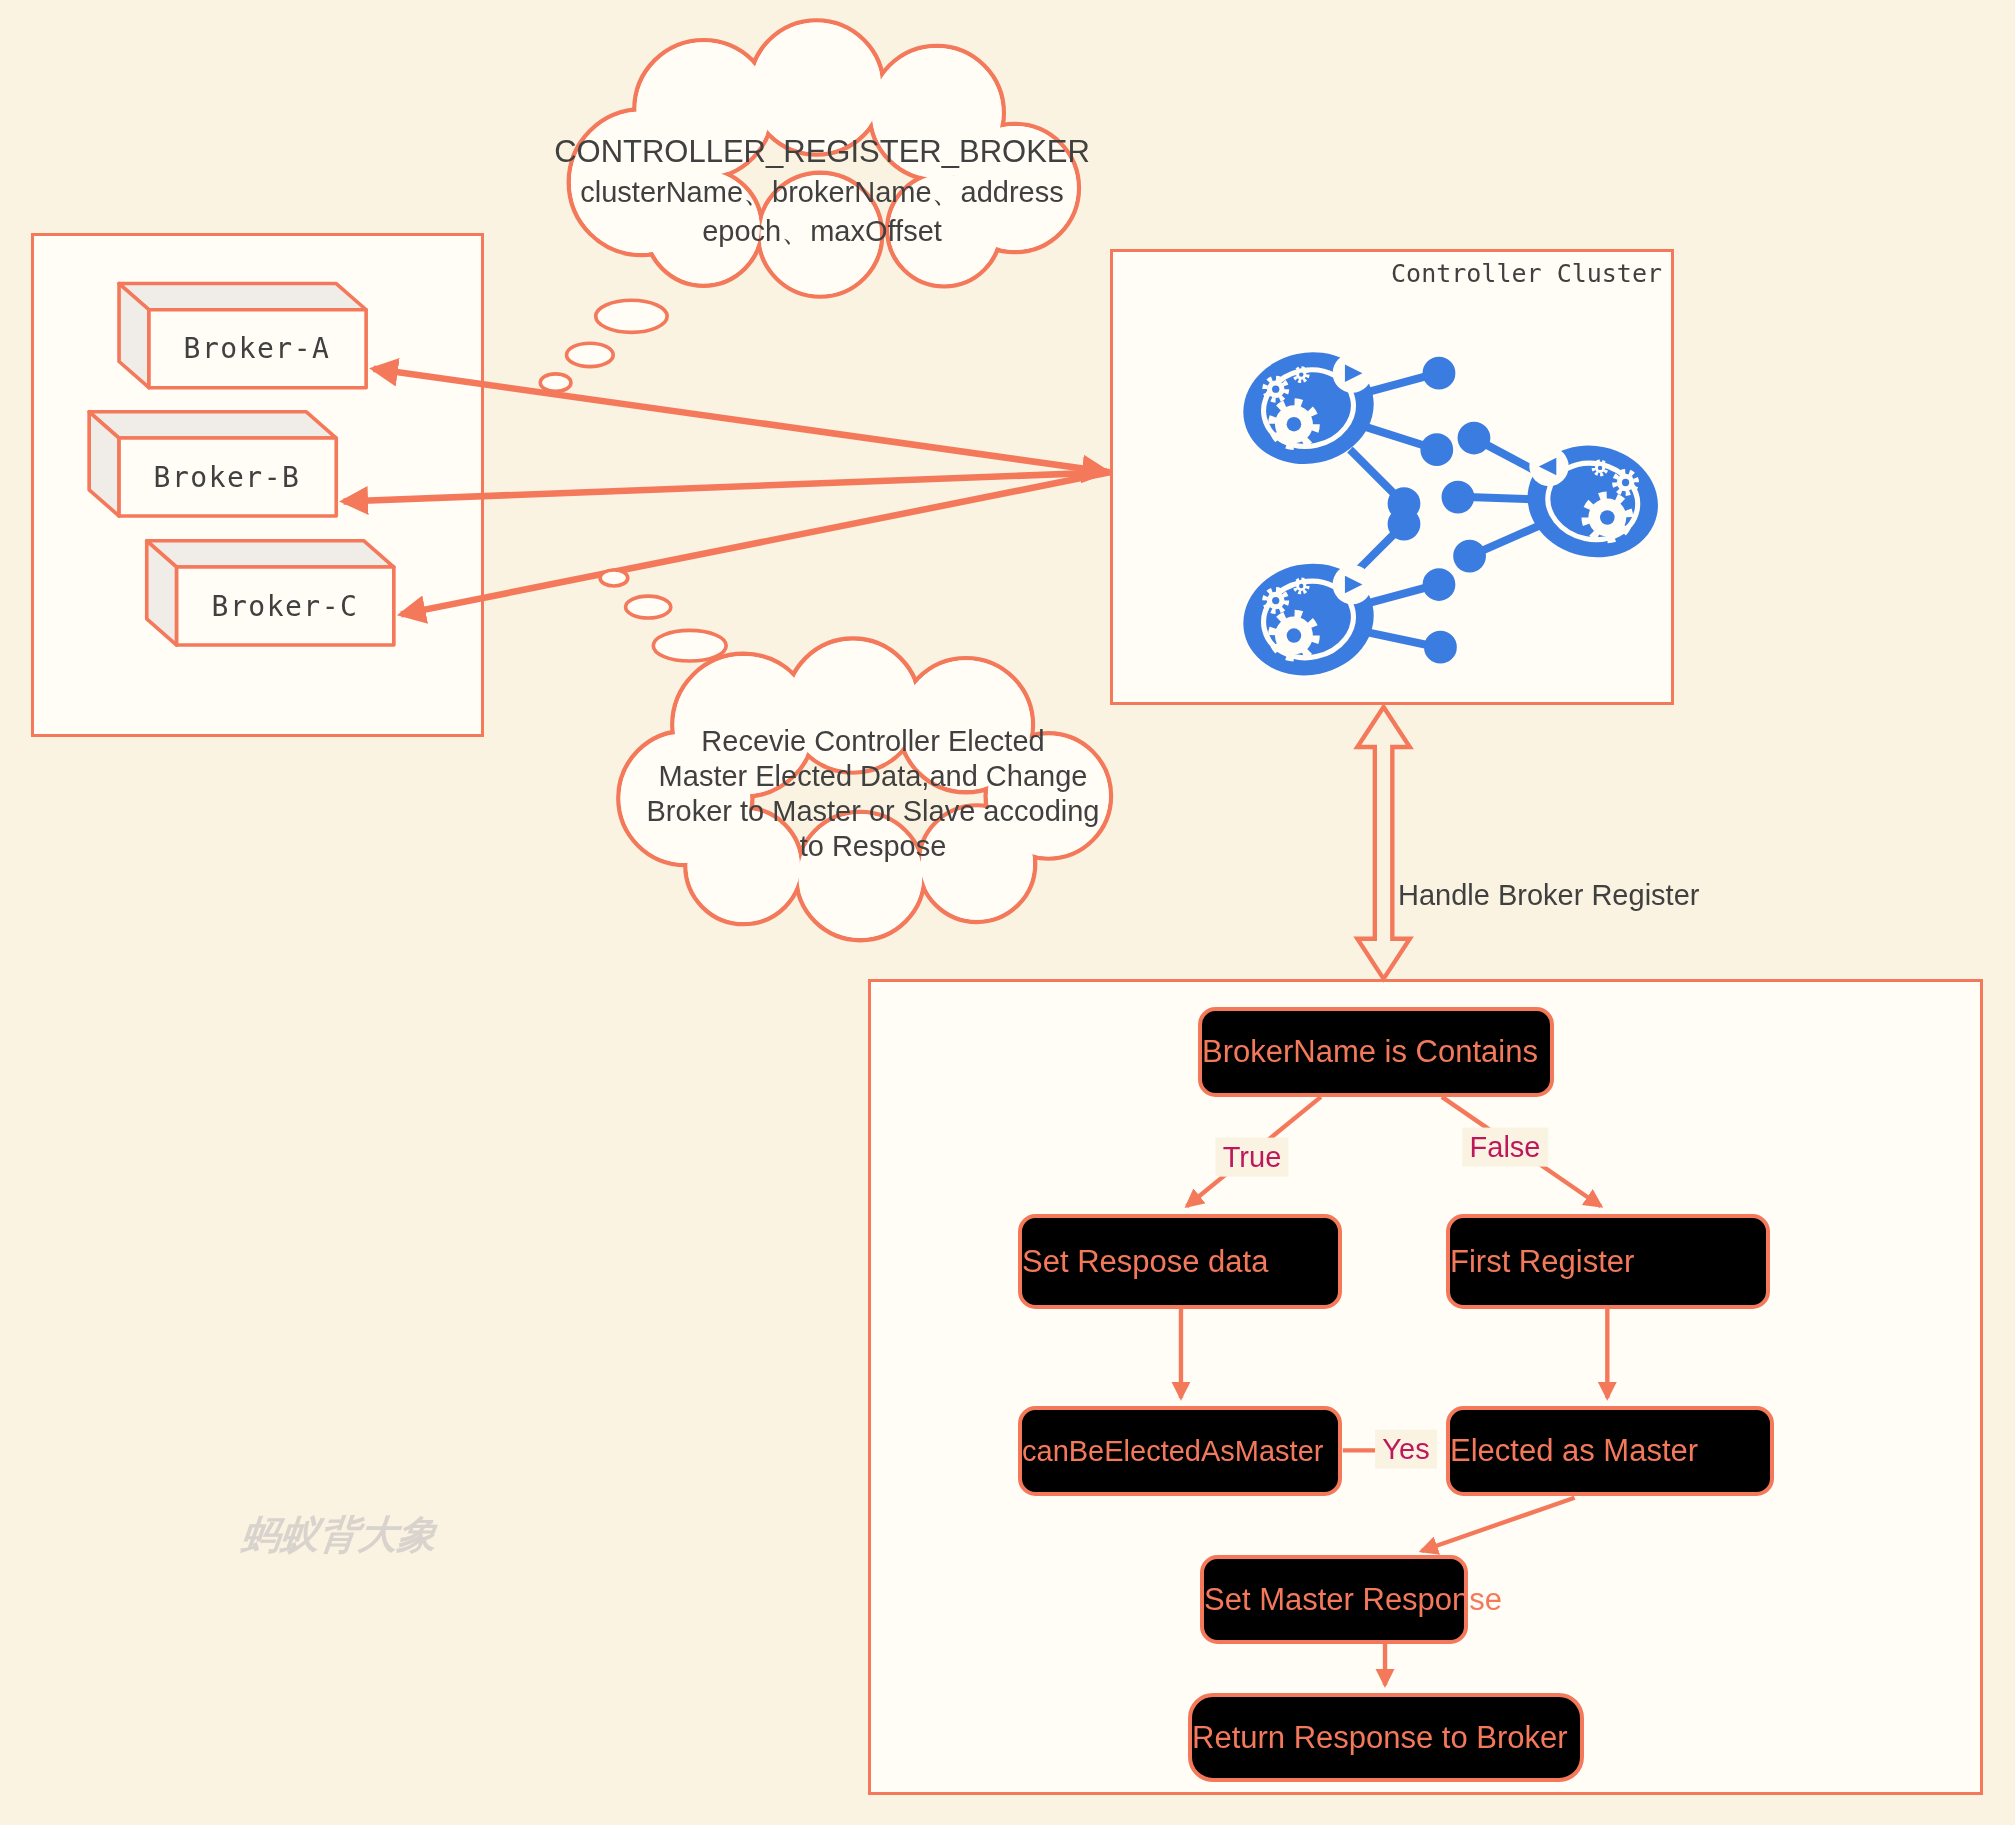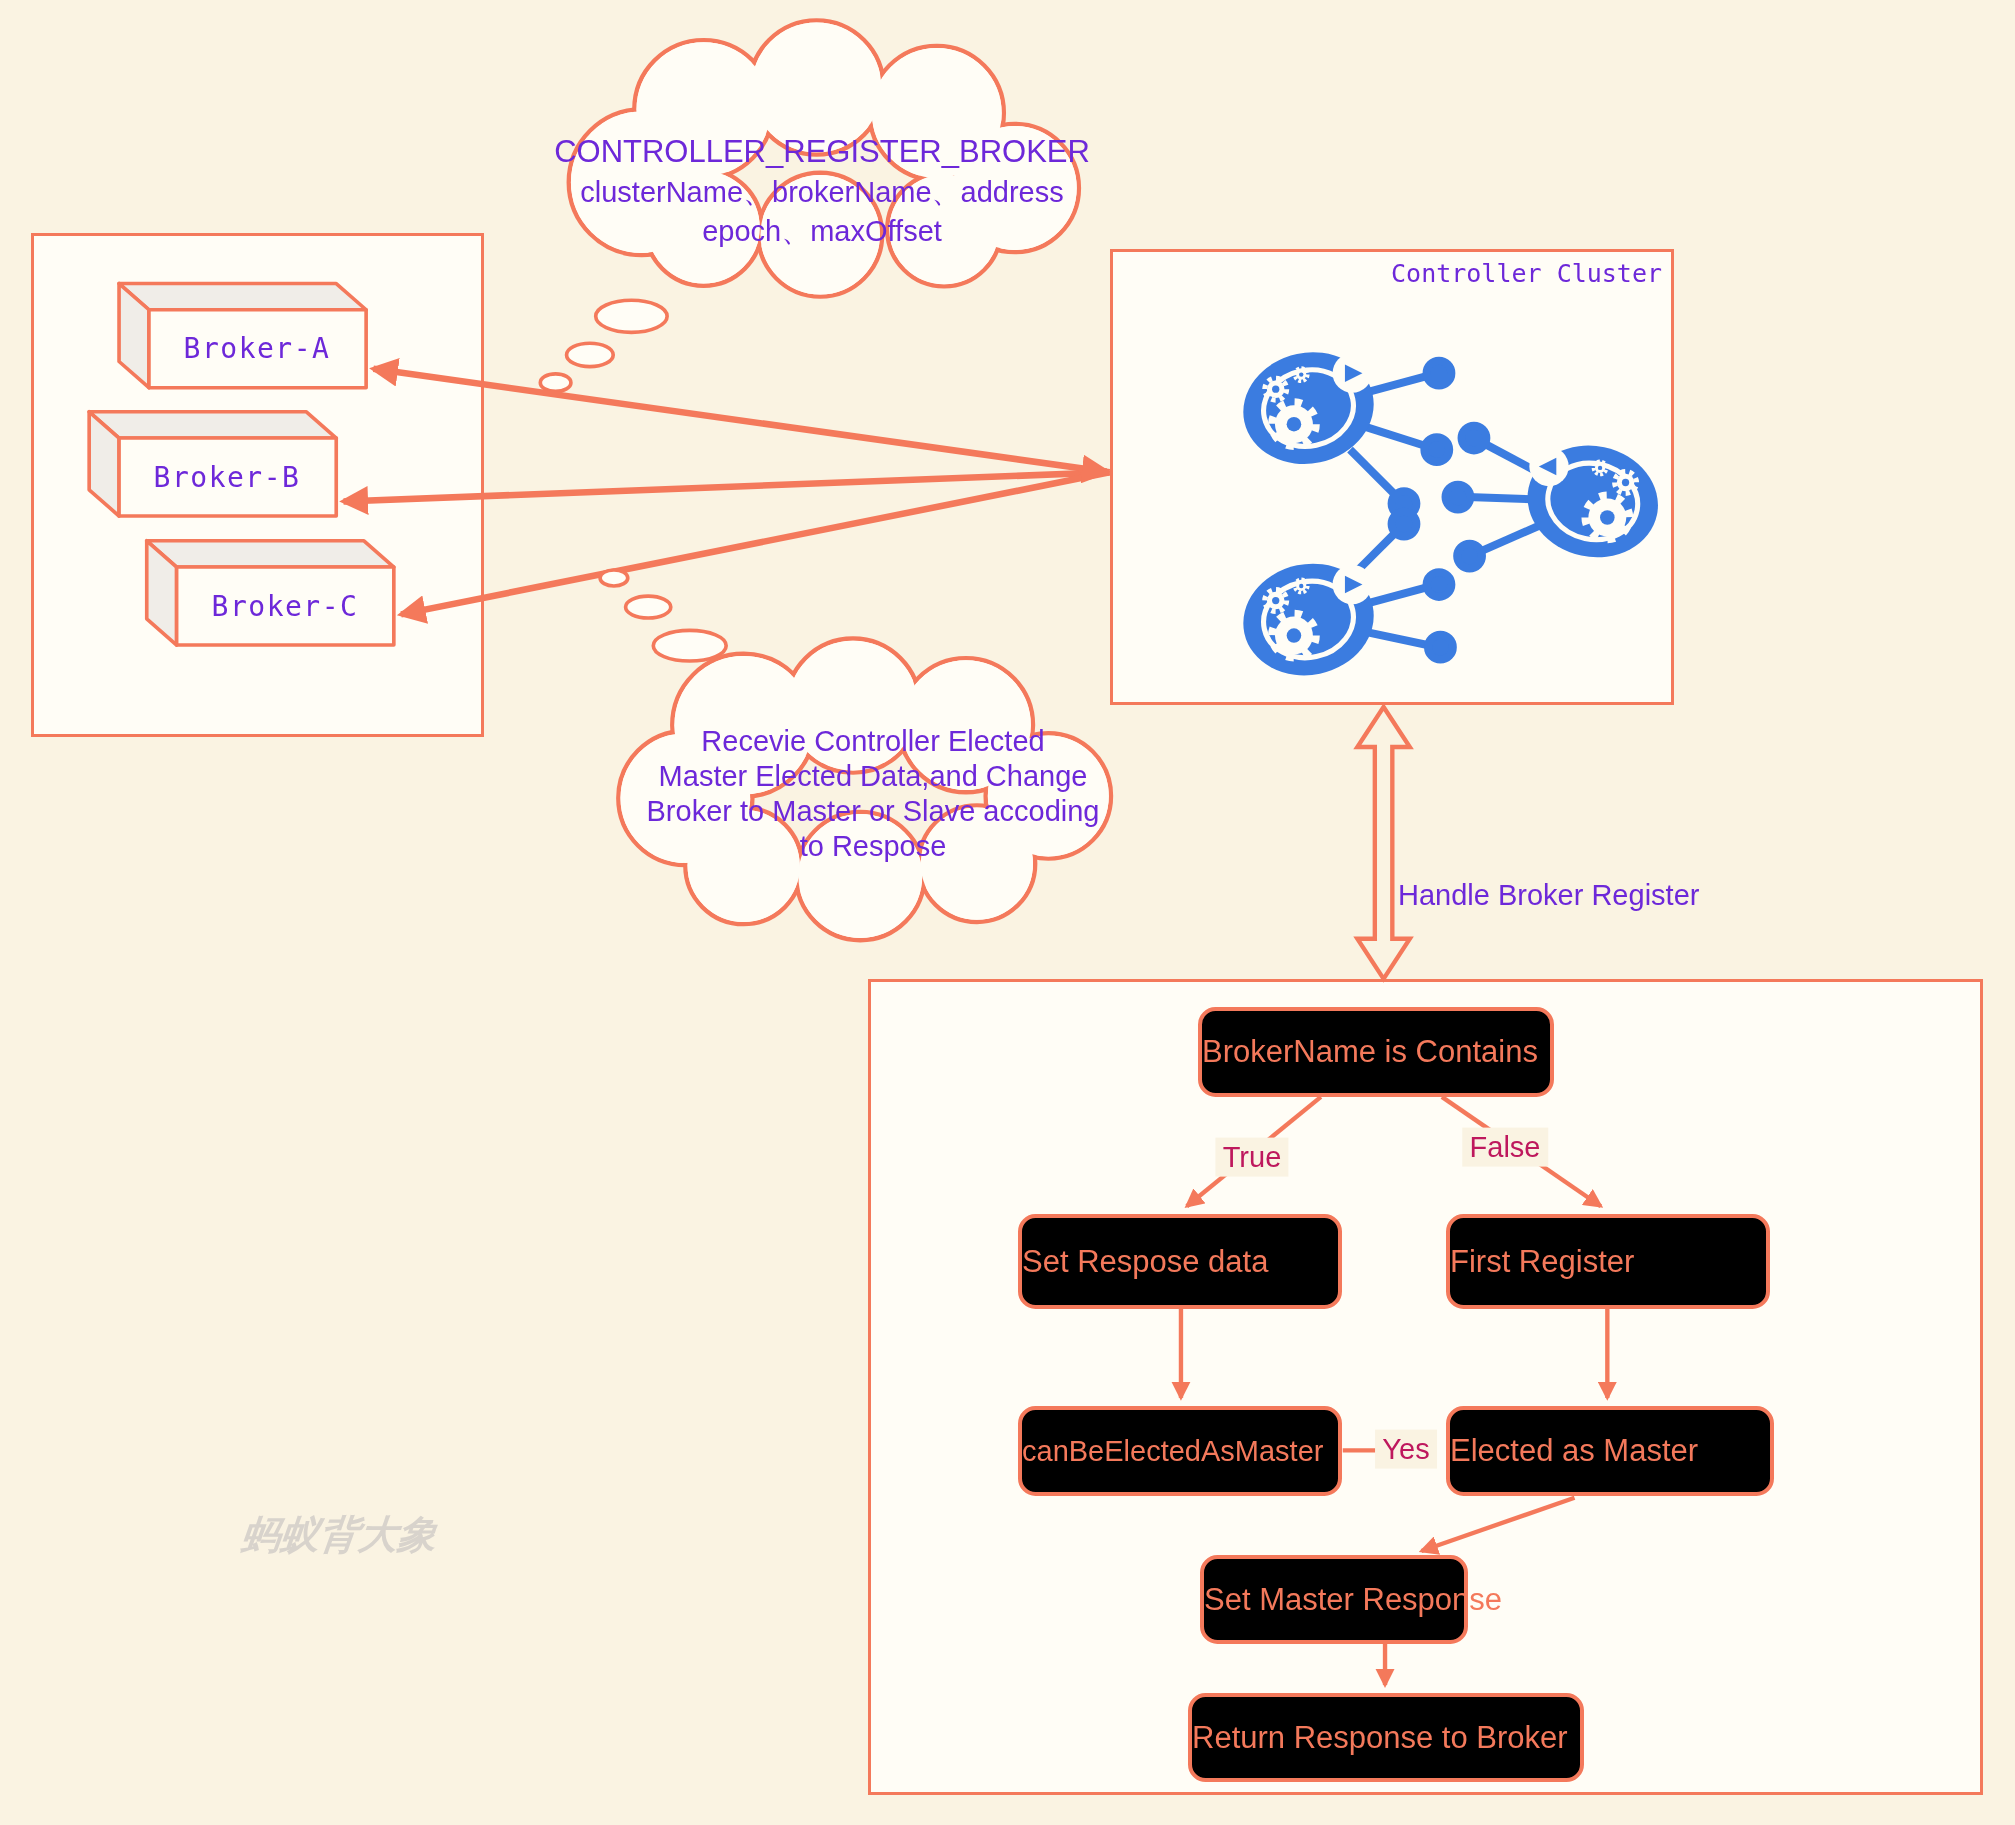--- a/index.html
+++ b/index.html
@@ -1,20 +1,20 @@
 <!DOCTYPE html>
 <html style="font-size:11.7px"><head>
 <meta charset="utf-8">
 <style>
   html,body{margin:0;padding:0;background:#FAF3E2;}
   #canvas{position:relative;width:2015px;height:1825px;background:#FAF3E2;overflow:hidden;
           font-family:"Liberation Sans",sans-serif;}
   #scene{position:absolute;left:0;top:0;z-index:2;}
   .panel{position:absolute;box-sizing:border-box;background:#FFFDF6;border:3.6px solid #F4795B;z-index:1;}
-  .txt{position:absolute;z-index:3;color:#6d28d9;white-space:nowrap;transform:translate(-50%,-50%);}
+  .txt{position:absolute;z-index:3;color:#404040;white-space:nowrap;transform:translate(-50%,-50%);}
   .cloud-line{font-size:29px;}
   .cloud-line.big{font-size:31px;}
   .mono{font-family:"DejaVu Sans Mono","Liberation Mono",monospace;}
   .broker-label{font-size:28px;letter-spacing:1.5px;}
   .ctl-title{font-size:25px;transform:translate(0,-50%);}
   .flow-node{position:absolute;box-sizing:border-box;z-index:3;background:#000000;
              border:4.4px solid #F4795B;border-radius:17.5px;display:flex;align-items:center;
              color:#F4795B;font-size:31px;white-space:nowrap;}
   .edge-chip{position:absolute;z-index:4;background:#FAF3E2;color:#be185d;font-size:29px;
              padding:2.9px 7.3px;transform:translate(-50%,-50%);white-space:nowrap;}
@@ -218,21 +218,21 @@
   </div>
   <div class="flow-node" style="left:1018px;top:1406px;width:324px;height:90px;font-size:29px;">
     <span>canBeElectedAsMaster</span>
   </div>
   <div class="flow-node" style="left:1446px;top:1406px;width:328px;height:90px;">
     <span>Elected as Master</span>
   </div>
   <div class="flow-node" style="left:1200px;top:1555px;width:268px;height:89px;">
     <span>Set Master Response</span>
   </div>
-  <div class="flow-node" style="left:1188px;top:1693px;width:396px;height:89px;">
+  <div class="flow-node" style="left:1188px;top:1693px;width:396px;height:89px;border-radius:25px;">
     <span>Return Response to Broker</span>
   </div>
 
   <div class="edge-chip" style="left:1252px;top:1157px;">True</div>
   <div class="edge-chip" style="left:1505px;top:1147px;">False</div>
   <div class="edge-chip" style="left:1406px;top:1449px;">Yes</div>
 
   <div class="watermark" style="left:339px;top:1535px;">蚂蚁背大象</div>
 
 </div>

